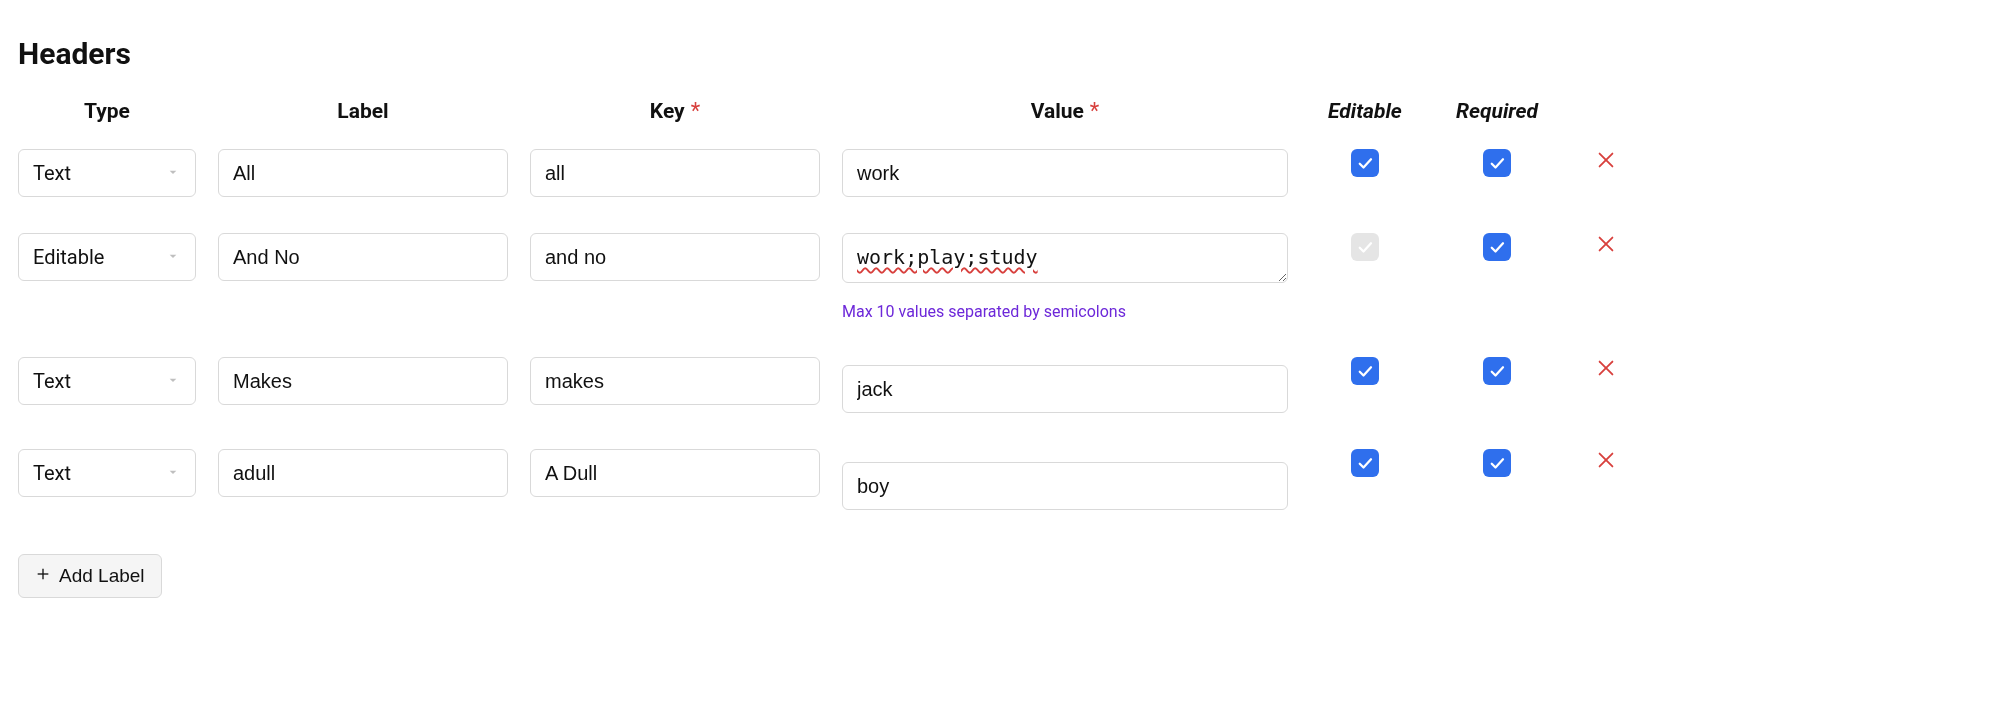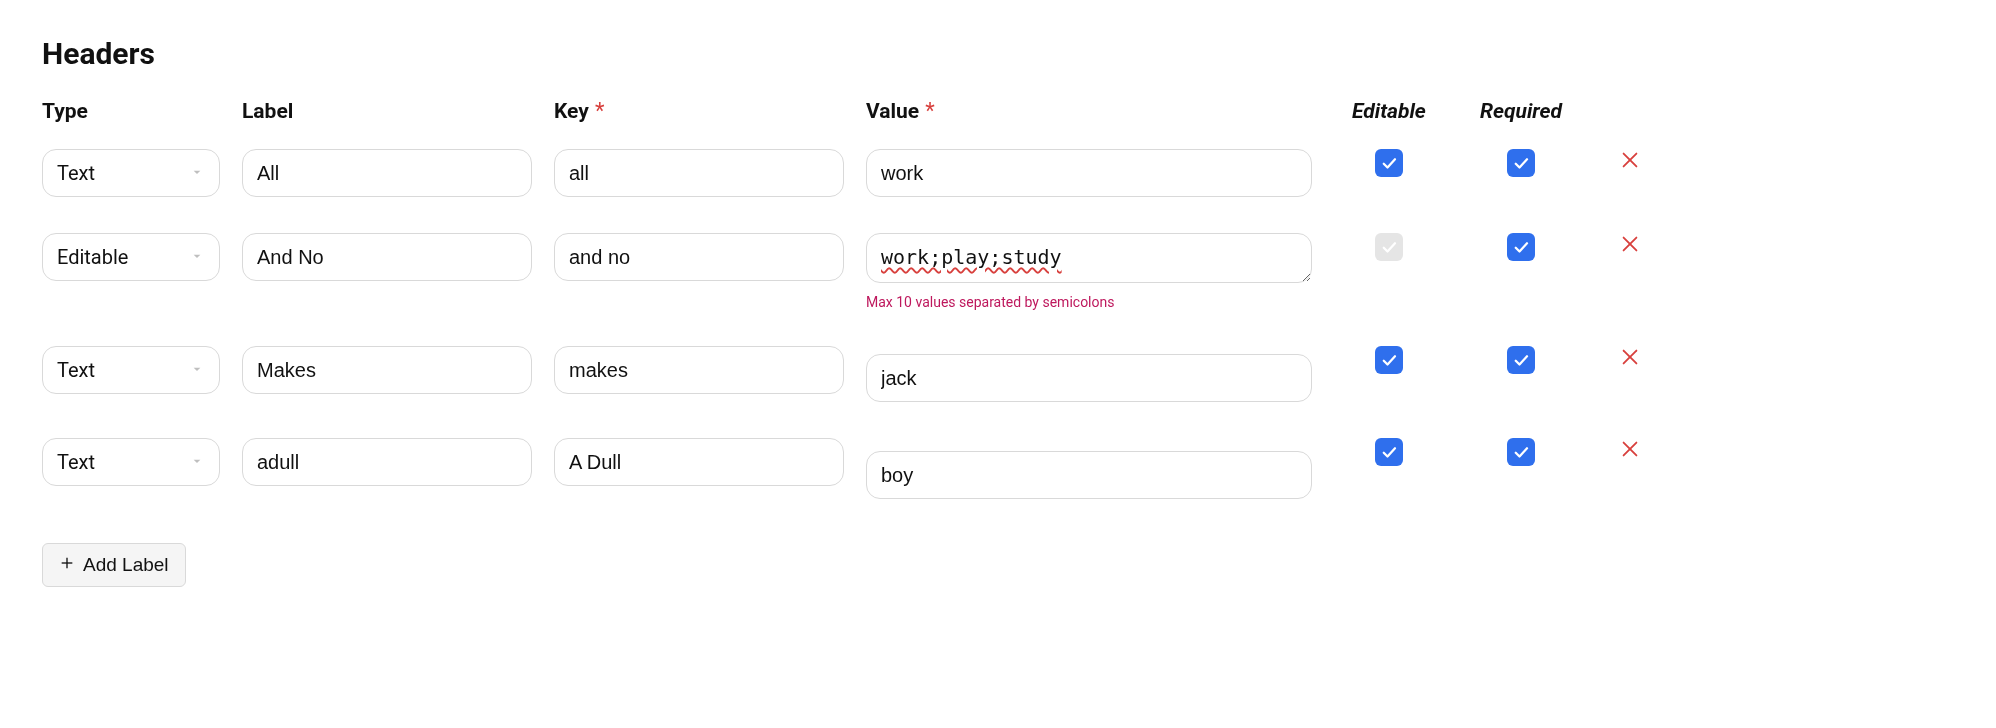--- a/index.html
+++ b/index.html
@@ -4,62 +4,62 @@
 <style>
   * { box-sizing: border-box; }
   html, body {
     margin: 0;
     padding: 0;
     font-family: -apple-system, BlinkMacSystemFont, "Segoe UI", Roboto, Helvetica, Arial, sans-serif;
     font-size: 20px;
     color: #111;
     background: #fff;
   }
-  .wrap { padding: 28px 42px; width: 1691px; }
+  .wrap { padding: 28px 18px; width: 1691px; }
   h2.title { font-size: 30px; font-weight: 700; margin: 8px 0 28px 0; }
   .cols {
     display: grid;
     grid-template-columns: 178px 290px 290px 446px 110px 110px 64px;
     column-gap: 22px;
     align-items: start;
   }
-  .hdr { font-size: 21px; font-weight: 700; padding-bottom: 8px; display:flex; align-items:center; gap:6px;}
+  .hdr { font-size: 21px; font-weight: 700; padding-bottom: 8px; display:flex; align-items:center; gap:6px;justify-content:center;}
   .hdr.center { justify-content:center;font-style:italic; }
   .req-star { color:#d8403d; font-weight:400; font-size:22px; line-height:1; }
   .cell { display:flex; align-items:flex-start; }
   .cell.center { justify-content:center; align-items:center; }
   
   .ctl {
     width:100%;
     height:48px;
     border:1px solid #d9d9d9;
-    border-radius:14px;
+    border-radius:6px;
     padding:0 14px;
     font-size:20px;
     color:#111;
     background:#fff;
   }
   .select {
     display:flex; align-items:center; justify-content:space-between;
     cursor:pointer;
   }
   .select .caret {
     color:#bfbfbf;
   }
   textarea.ctl {
     height:50px;
     padding:10px 14px;
     resize:both;
     line-height:1.3;
   }
   .value-cell { display:block; width:100%; }
   .helper {
-    margin-top:6px;
-    font-size:14px;
-    color:#be185d;
+    margin-top:14px;
+    font-size:16px;
+    color:#6d28d9;
   }
   
   .cb {
     width:28px; height:28px;
     border-radius:6px;
     display:inline-flex;
     align-items:center; justify-content:center;
     cursor:pointer;
   }
   .cb.checked { background:#2f6fed; color:#fff; }

